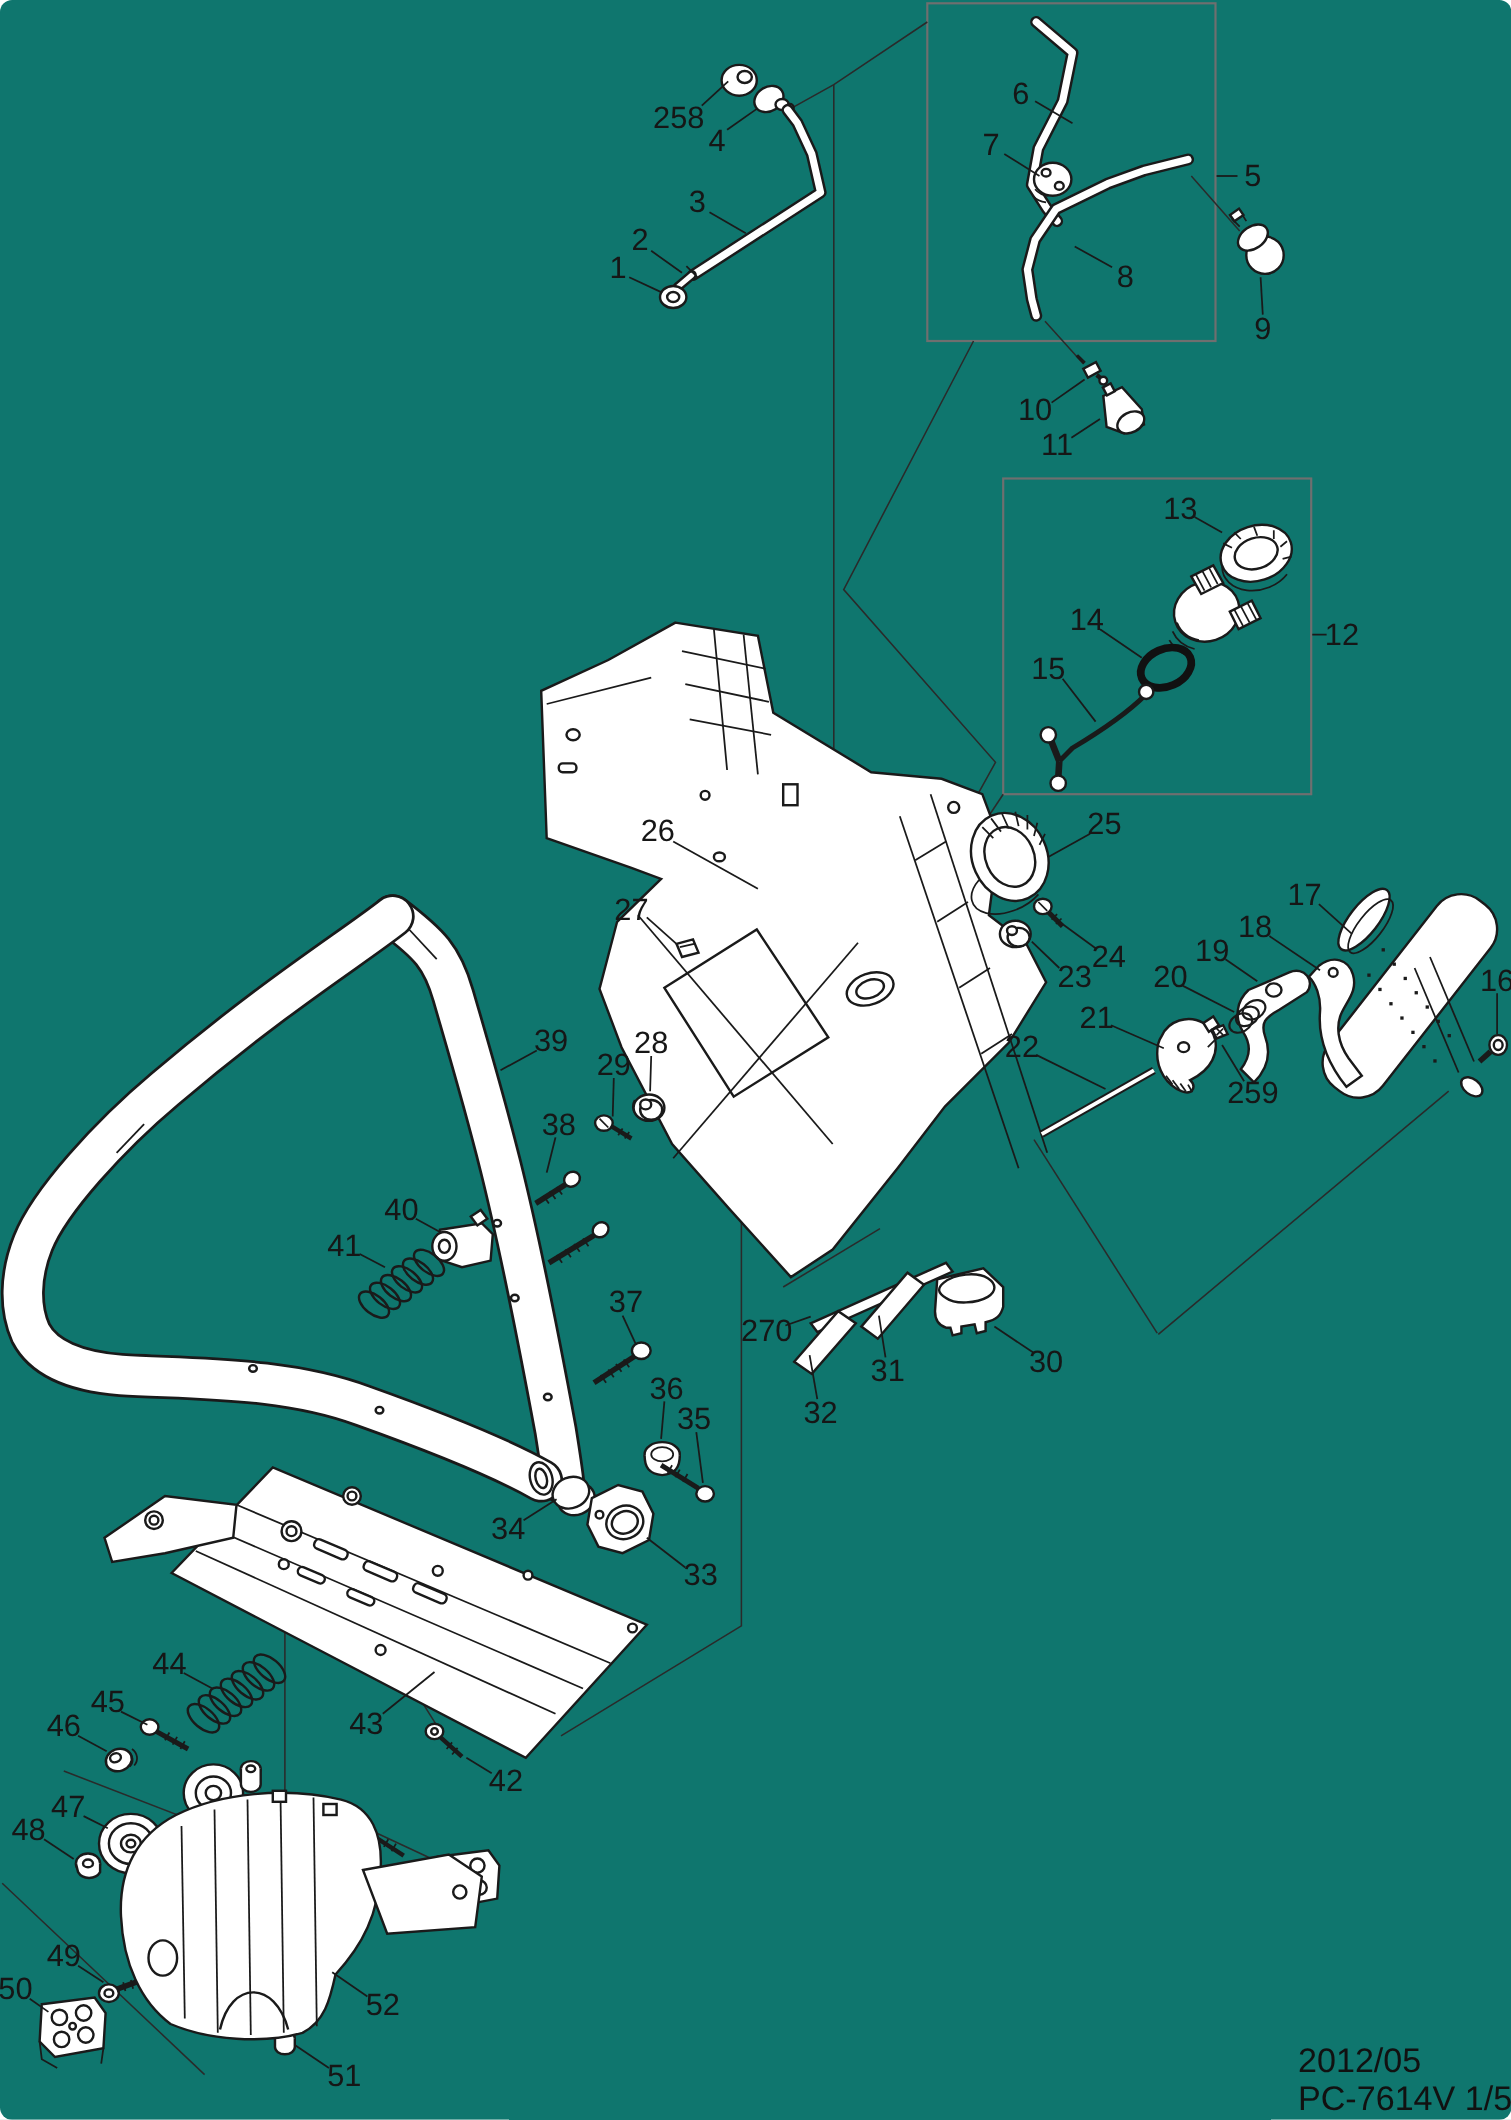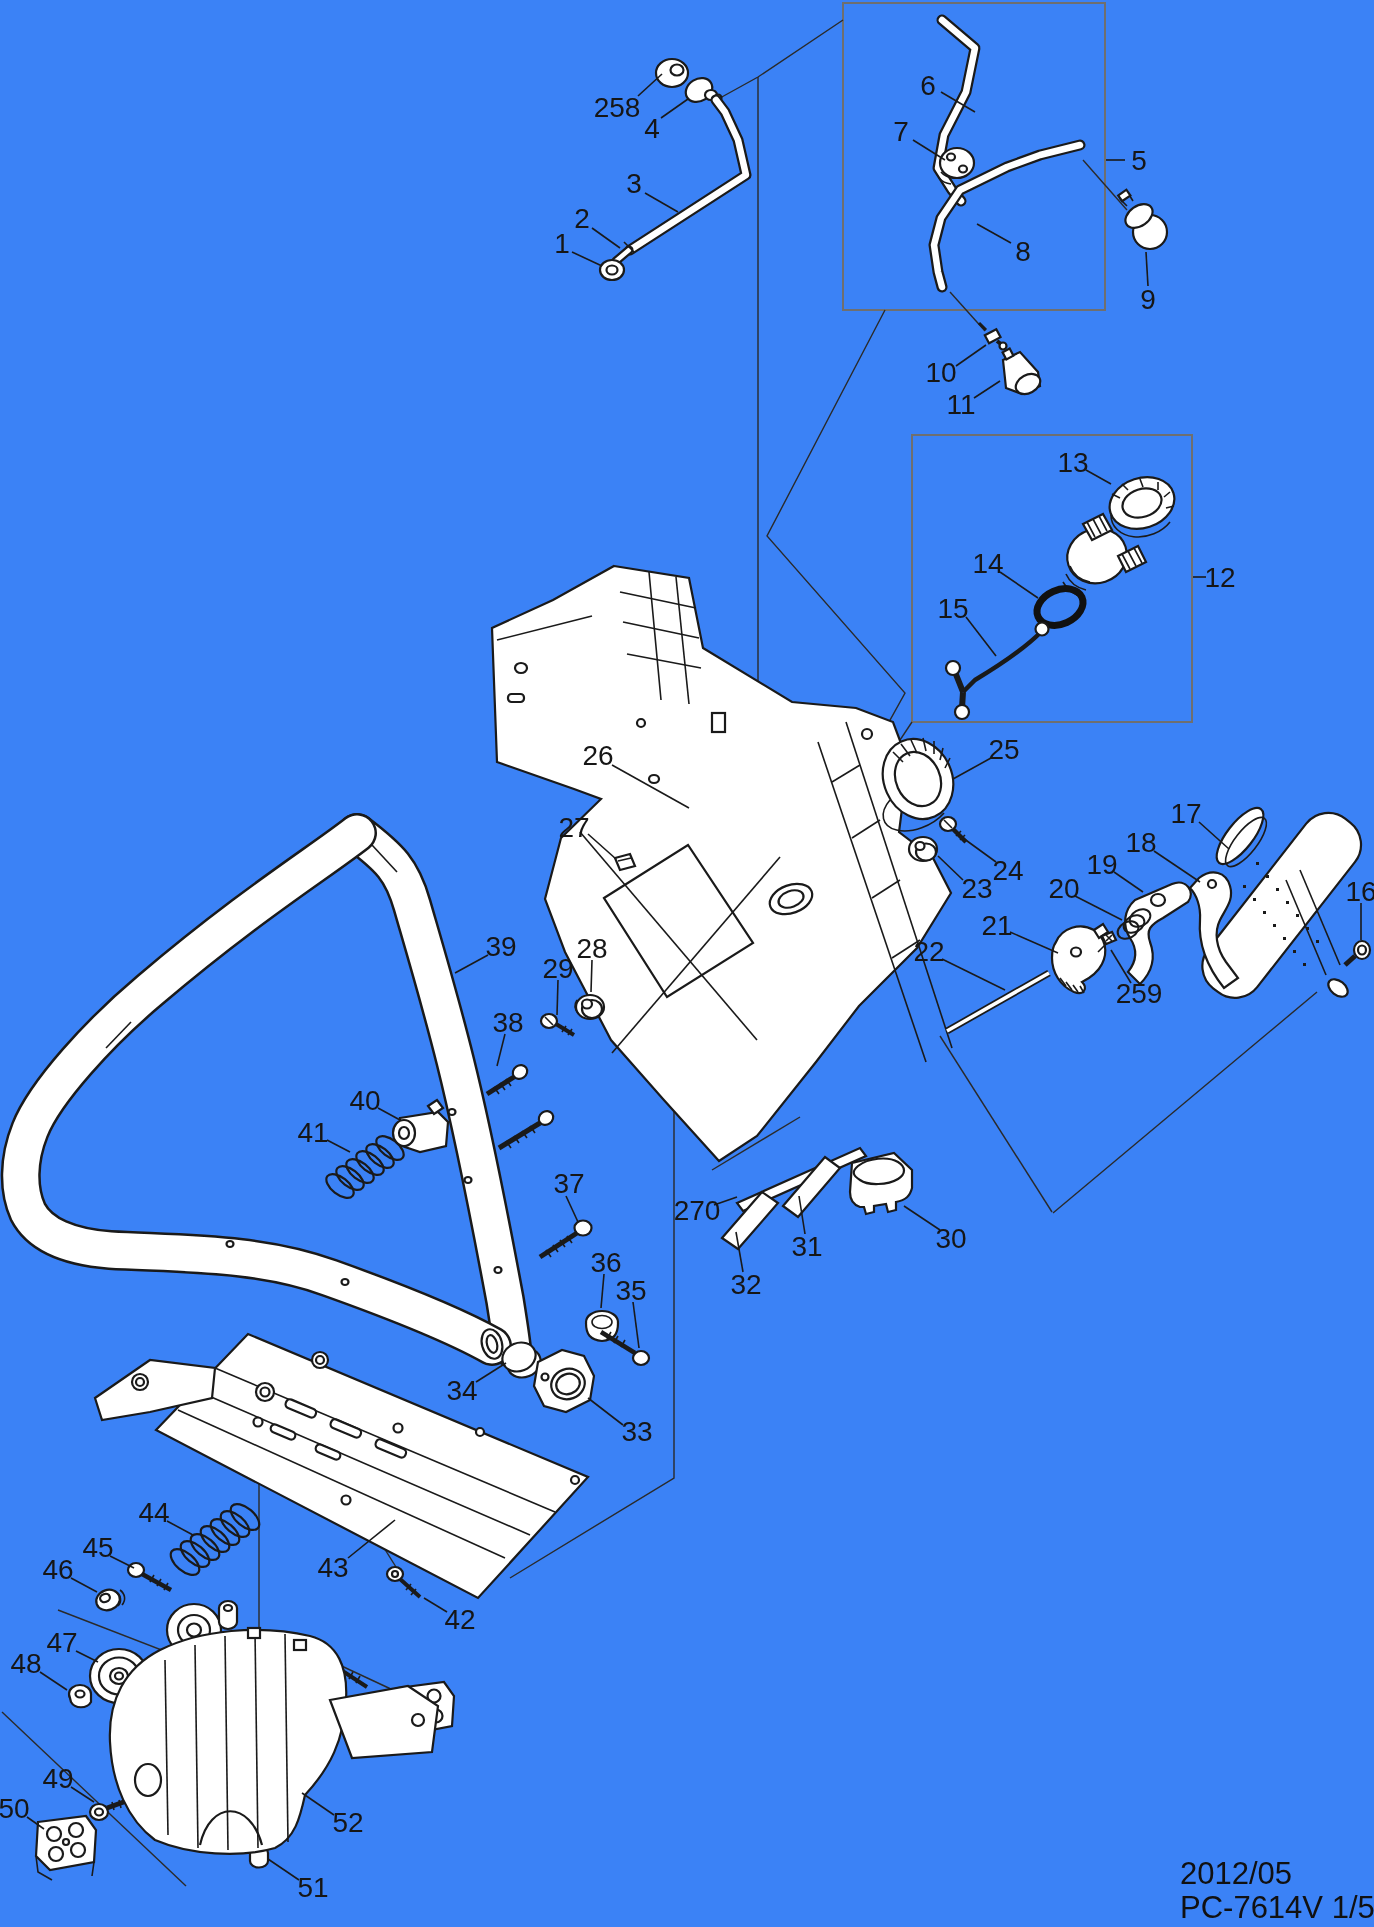--- a/index.html
+++ b/index.html
@@ -1,17 +1,17 @@
 <!DOCTYPE html>
 <html><head>
 <meta charset="utf-8">
 <style>
   html,body{margin:0;padding:0;background:#ffffff;}
-  .stage{position:relative;width:1374px;height:1927px;background:#3b82f6;overflow:hidden;
-         font-family:"Liberation Sans",sans-serif;}
+  .stage{position:relative;width:1374px;height:1927px;background:#0f766e;overflow:hidden;
+         font-family:"Liberation Sans",sans-serif;border-radius:11px;}
   svg{position:absolute;left:0;top:0;}
   .callout{font-family:"Liberation Sans",sans-serif;font-size:28px;fill:#161616;
            text-anchor:middle;}
   .leader{stroke:#1a1a1a;stroke-width:1.6;fill:none;}
   .relation{stroke:#2a2a2a;stroke-width:1.4;fill:none;}
   .gbox{fill:none;stroke:#6f6f6f;stroke-width:2;}
   .footer-text{font-family:"Liberation Sans",sans-serif;font-size:31px;fill:#111;}
   .p{stroke:#1a1a1a;stroke-width:2.2;fill:#ffffff;}
   .pl{stroke:#1a1a1a;stroke-width:2.2;fill:none;}
   .pt{stroke:#1a1a1a;stroke-width:1.6;fill:none;}

